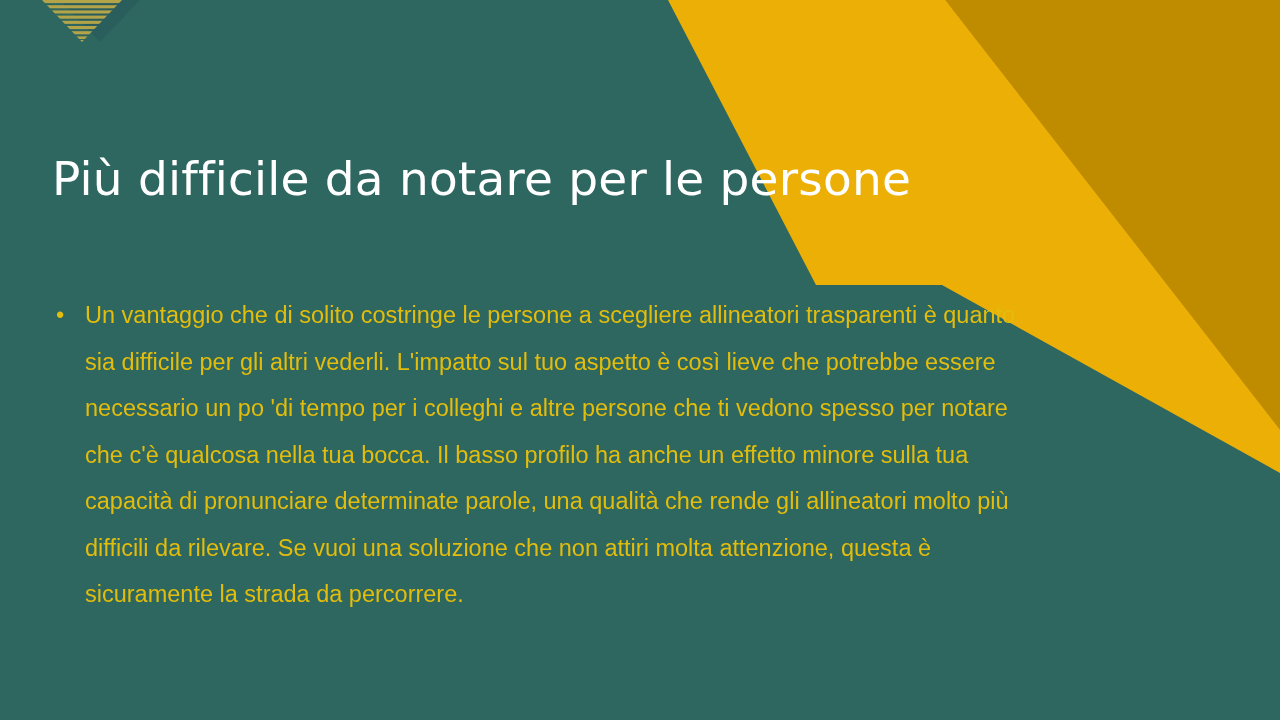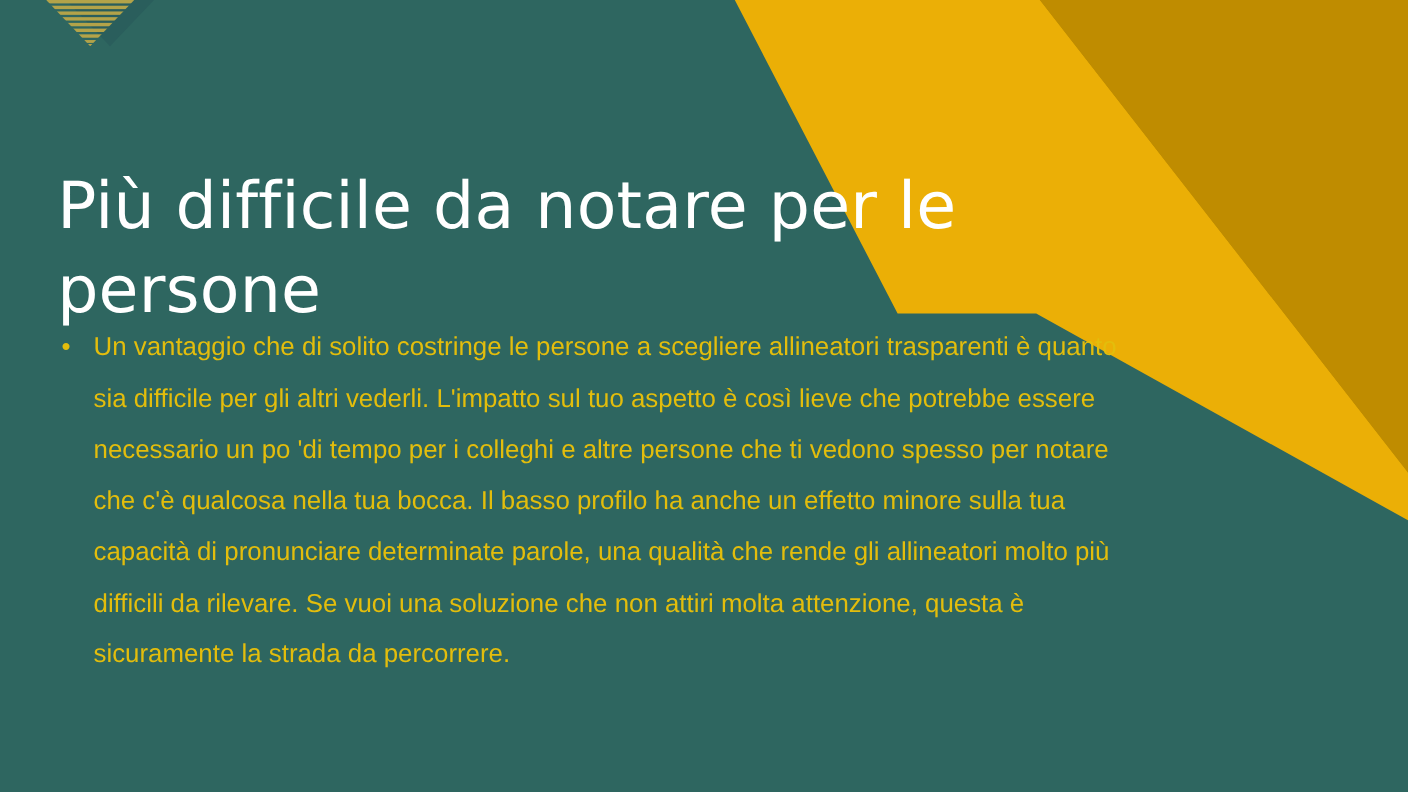--- a/index.html
+++ b/index.html
@@ -40,21 +40,21 @@
     position: absolute;
     left: 52px;
     top: 148px;
     width: 900px;
   }
   #slide-title {
     margin: 0;
     color: #ffffff;
     font-family: "DejaVu Sans", sans-serif;
     font-weight: 400;
-    font-size: 59px;
+    font-size: 47px;
     line-height: 1.31;
     letter-spacing: 0.2px;
     white-space: pre-line;
   }
 
   
   #body-block {
     position: absolute;
     left: 52px;
     top: 292px;

